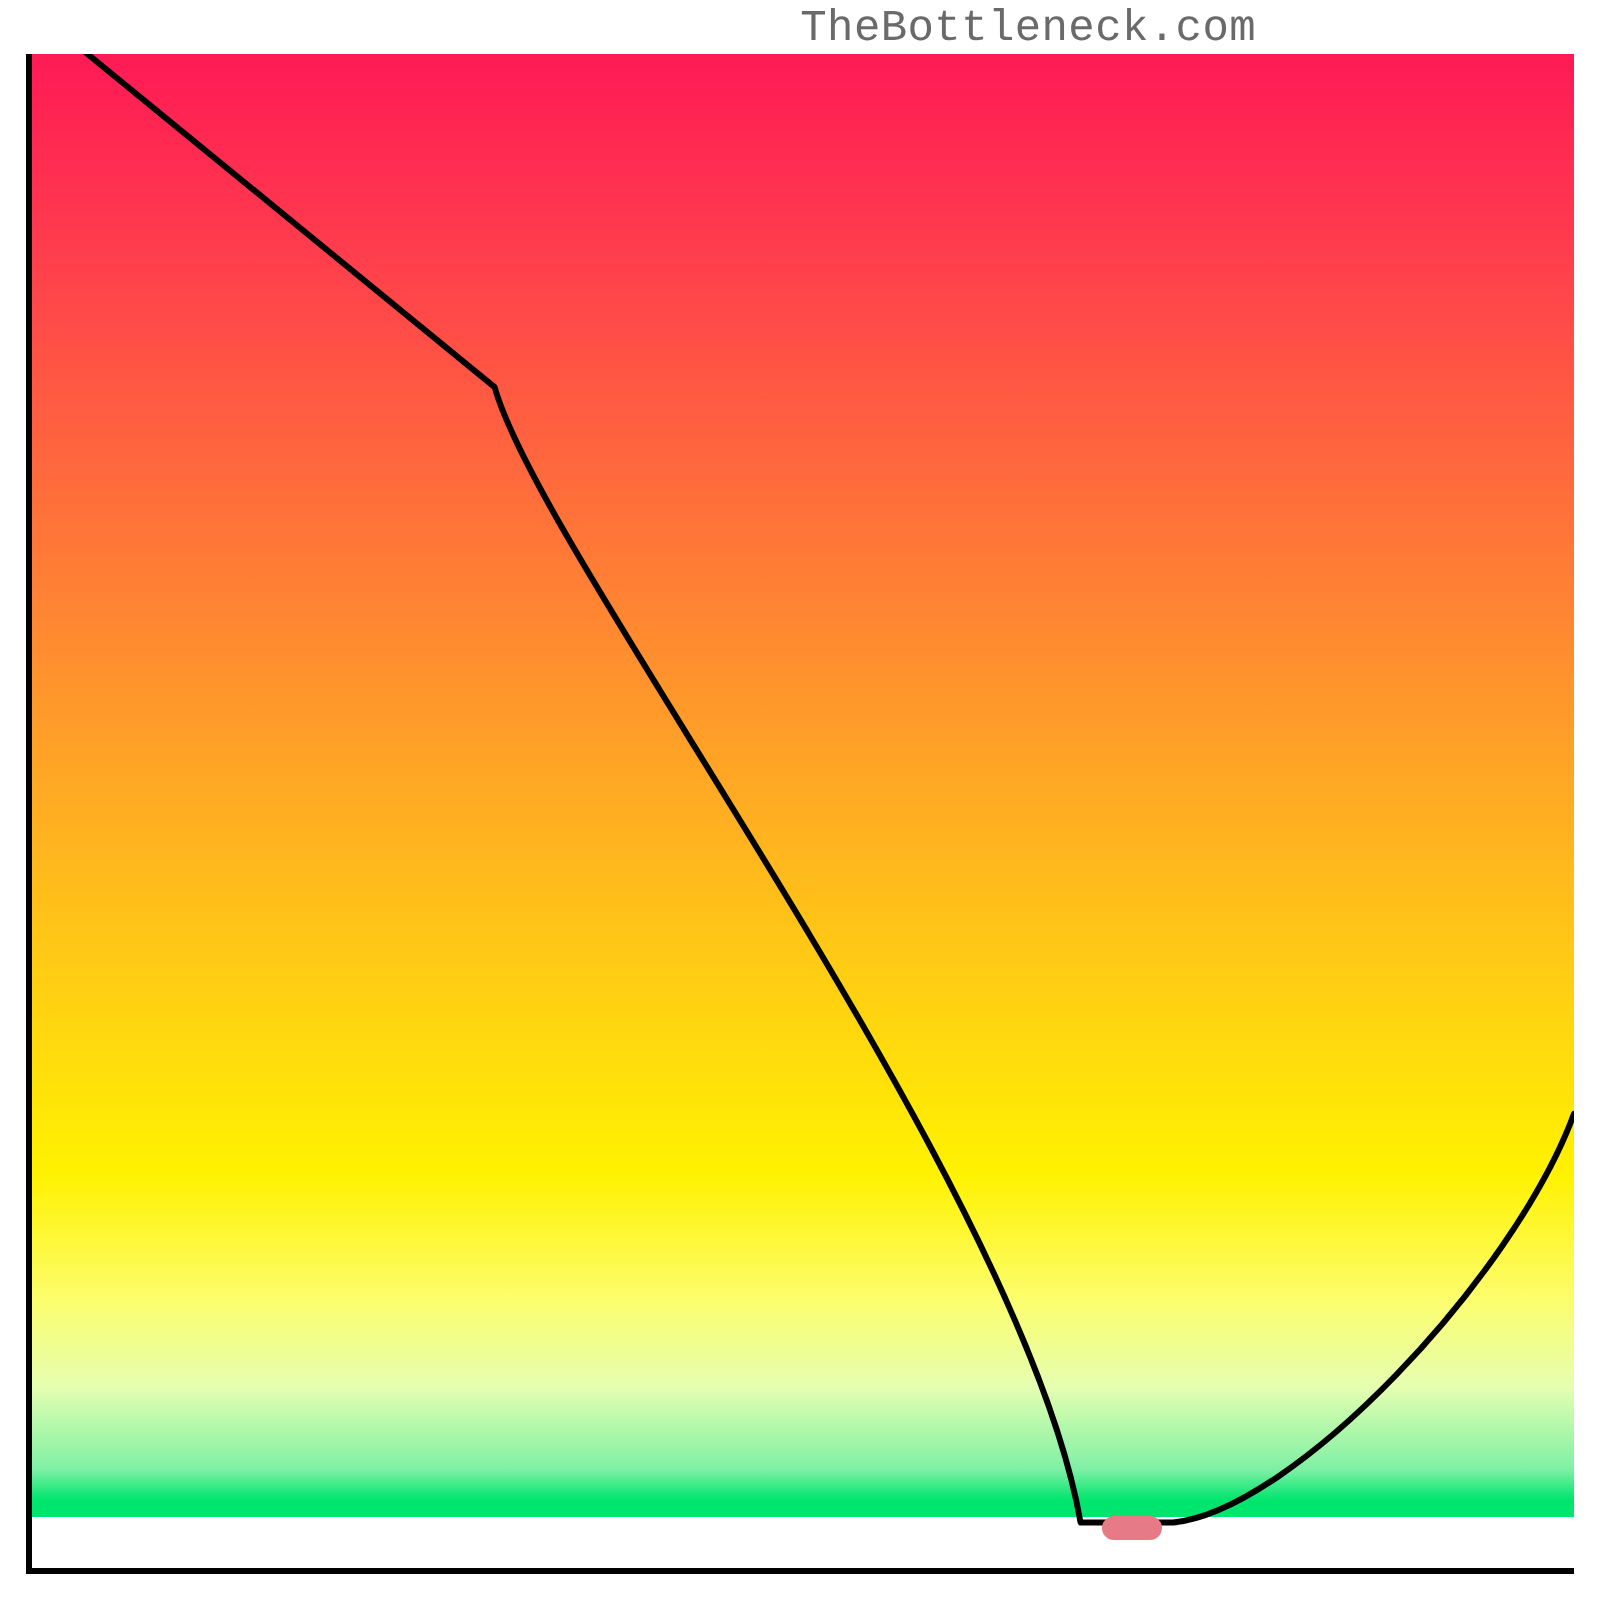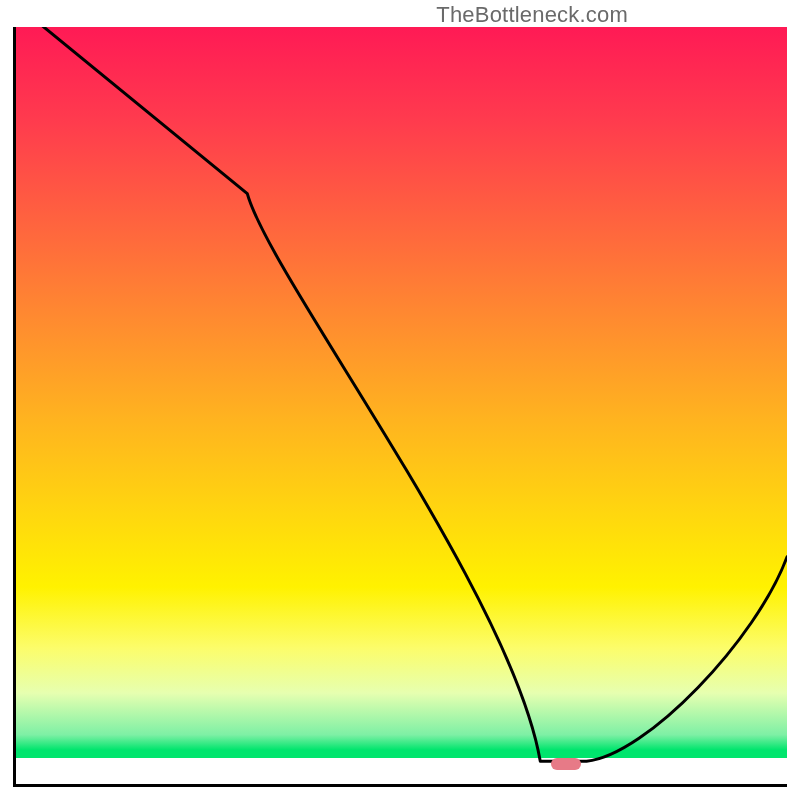--- a/index.html
+++ b/index.html
@@ -7,20 +7,21 @@
     padding: 0;
     width: 800px;
     height: 800px;
     font-family: Arial, Helvetica, sans-serif;
     background: #ffffff;
   }
   .stage {
     position: relative;
     width: 636px;
     height: 800px;
+    font-family: Liberation Mono, monospace;
   }
   .watermark {
     position: absolute;
     top: 2px;
     right: 8px;
     font-size: 22px;
     font-weight: 500;
     color: #6a6a6a;
     letter-spacing: 0.2px;
     z-index: 10;

